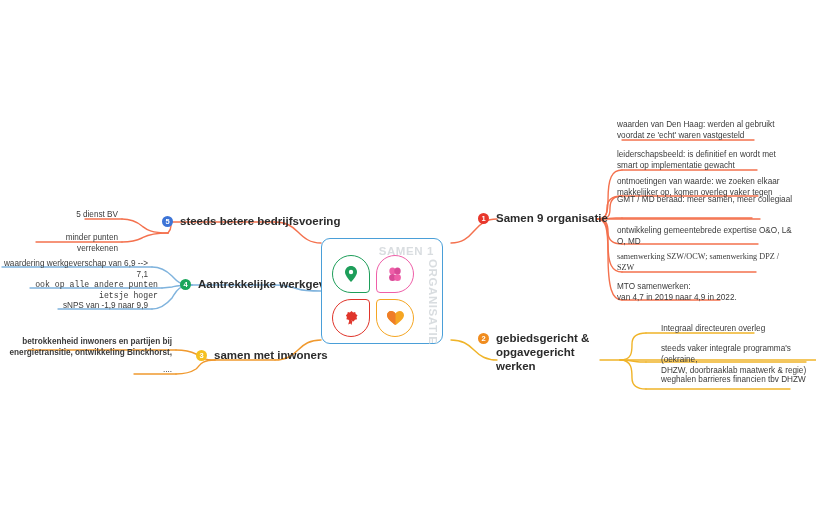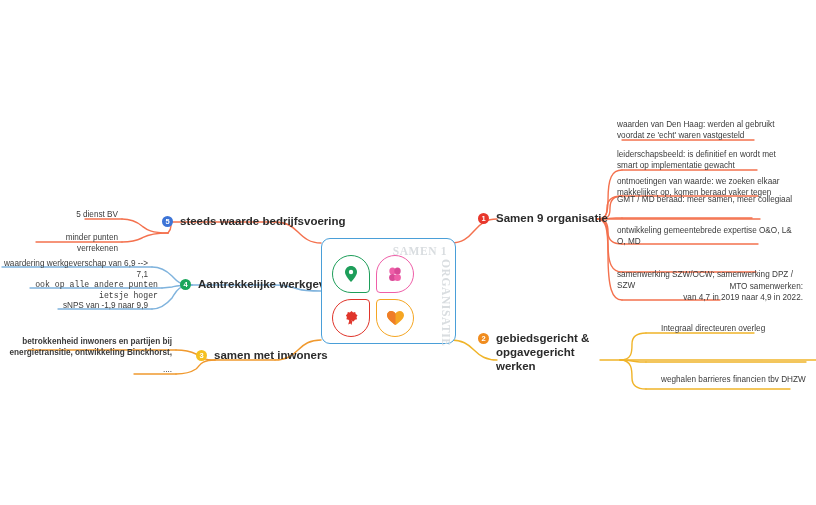--- a/index.html
+++ b/index.html
@@ -6,23 +6,23 @@
   body{
     width:816px;height:505px;background:#ffffff;
     font-family:"Liberation Sans", sans-serif;
     overflow:hidden;position:relative;
   }
   #canvas{position:absolute;left:0;top:0;width:816px;height:505px;}
   svg.links{position:absolute;left:0;top:0;width:816px;height:505px;pointer-events:none;}
 
   
   .center-card{
-    position:absolute;left:321px;top:238px;width:135px;height:106px;
+    position:absolute;left:321px;top:238px;width:122px;height:106px;
     border:1.6px solid #4a9fd8;border-radius:9px;background:#fff;
-    box-sizing:border-box;z-index:6;font-family:Liberation Serif, serif;
+    box-sizing:border-box;z-index:6;
   }
   .card-title-h{
     position:absolute;right:8px;top:6px;font-size:11.5px;font-weight:700;
     color:#d9dde0;letter-spacing:.6px;
   }
   .card-title-v{
     position:absolute;right:3px;top:20px;font-size:11.5px;font-weight:700;
     color:#d9dde0;letter-spacing:.6px;
     writing-mode:vertical-rl;
   }
@@ -171,53 +171,55 @@
 
   <div class="branch" style="left:478px;top:211px;">
     <div class="badge" style="background:#e8372c;">1</div>
     <div class="branch-label">Samen 9 organisatie</div>
   </div>
   <div class="leaf r" style="left:617px;top:119px;width:180px;white-space:pre-line;">waarden van Den Haag: werden al gebruikt
 voordat ze 'echt' waren vastgesteld</div>
   <div class="leaf r" style="left:617px;top:149px;width:180px;white-space:pre-line;">leiderschapsbeeld: is definitief en wordt met
 smart op implementatie gewacht</div>
   <div class="leaf r" style="left:617px;top:176px;width:182px;white-space:pre-line;">ontmoetingen van waarde: we zoeken elkaar
-makkelijker op, komen beraad vaker tegen</div>
+makkelijker op, komen overleg vaker tegen</div>
   <div class="leaf r" style="left:617px;top:194px;width:190px;white-space:pre-line;">GMT / MD beraad: meer samen, meer collegiaal</div>
   <div class="leaf r" style="left:617px;top:225px;width:186px;white-space:pre-line;">ontwikkeling gemeentebrede expertise O&amp;O, L&amp;
 O, MD</div>
-  <div class="leaf r" style="left:617px;top:269px;width:186px;white-space:pre-line;">samenwerking SZW/OCW; samenwerking DPZ /
+  <div class="leaf r" style="left:617px;top:251px;width:186px;white-space:pre-line;font-family:Liberation Serif, serif;">samenwerking SZW/OCW; samenwerking DPZ /
 SZW</div>
-  <div class="leaf r" style="left:617px;top:281px;width:186px;white-space:pre-line;text-align:right;">MTO samenwerken:
+  <div class="leaf r" style="left:617px;top:281px;width:186px;white-space:pre-line;">MTO samenwerken:
 van 4,7 in 2019 naar 4,9 in 2022.</div>
 
   <div class="branch" style="left:478px;top:331px;width:150px;">
     <div class="badge" style="background:#f08c1e;">2</div>
     <div class="branch-label">gebiedsgericht &amp; opgavegericht
 werken</div>
   </div>
   <div class="leaf r" style="left:661px;top:323px;width:160px;white-space:pre-line;">Integraal directeuren overleg</div>
+  <div class="leaf r" style="left:661px;top:343px;width:156px;white-space:pre-line;">steeds vaker integrale programma's (oekraine,
+DHZW, doorbraaklab maatwerk &amp; regie)</div>
   <div class="leaf r" style="left:661px;top:374px;width:160px;white-space:pre-line;">weghalen barrieres financien tbv DHZW</div>
 
   <div class="branch" style="left:196px;top:348px;">
     <div class="badge" style="background:#f5c020;">3</div>
     <div class="branch-label">samen met inwoners</div>
   </div>
   <div class="leaf l" style="left:8px;top:336px;width:164px;white-space:pre-line;font-weight:bold;">betrokkenheid inwoners en partijen bij
 energietransitie, ontwikkeling Binckhorst,</div>
   <div class="leaf l" style="left:92px;top:364px;width:80px;white-space:pre-line;">....</div>
 
   <div class="branch" style="left:180px;top:277px;">
     <div class="badge" style="background:#1aa65a;">4</div>
     <div class="branch-label">Aantrekkelijke werkgever</div>
   </div>
   <div class="leaf l" style="left:2px;top:258px;width:146px;">waardering werkgeverschap van 6,9 --&gt; 7,1</div>
   <div class="leaf l" style="left:12px;top:279px;width:146px;font-family:Liberation Mono, monospace;">ook op alle andere punten ietsje hoger</div>
   <div class="leaf l" style="left:38px;top:300px;width:110px;">sNPS van -1,9 naar 9,9</div>
 
   <div class="branch" style="left:162px;top:214px;">
     <div class="badge" style="background:#3d74d6;">5</div>
-    <div class="branch-label">steeds waarde bedrijfsvoering</div>
+    <div class="branch-label">steeds betere bedrijfsvoering</div>
   </div>
   <div class="leaf l" style="left:62px;top:209px;width:56px;">5 dienst BV</div>
   <div class="leaf l" style="left:36px;top:232px;width:82px;">minder punten verrekenen</div>
 
 </div>
 
 </body></html>

